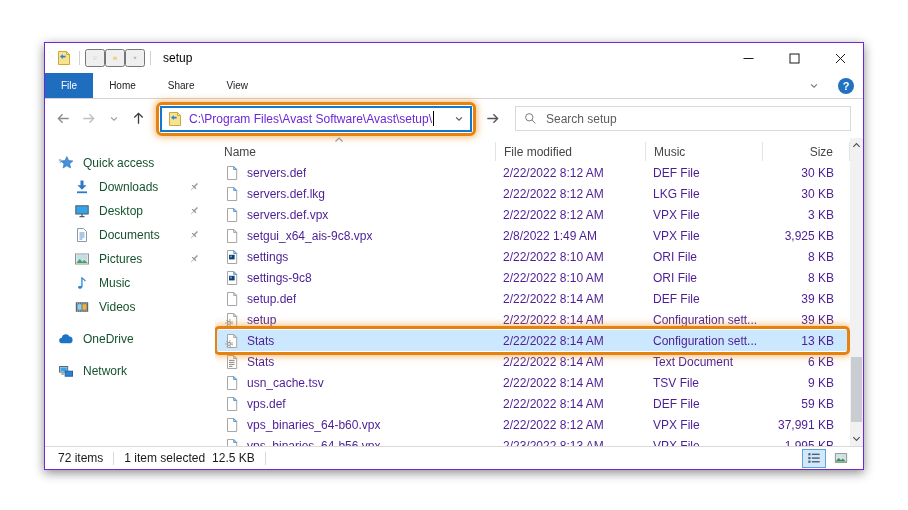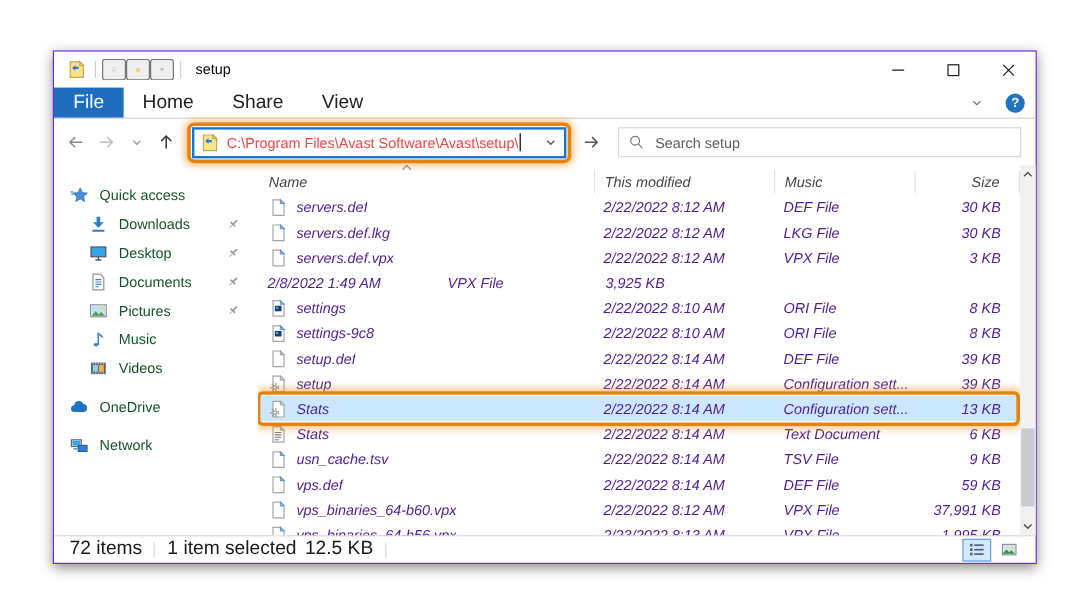--- a/index.html
+++ b/index.html
@@ -18,36 +18,36 @@
   .qat-icon svg{width:16px;height:16px;}
   .tb-sep{width:1px;height:14px;background:#d0d0d0;margin:0 5px;}
   .qat-dd svg{width:10px;height:10px;}
   .title-text{font-size:12px;color:#000;margin-left:7px;}
   .win-controls{margin-left:auto;display:flex;height:30px;align-self:flex-start;}
   .win-btn{width:46px;height:30px;display:flex;align-items:center;justify-content:center;background:transparent;border:none;padding:0;}
   .win-btn svg{width:11px;height:11px;}
 
   
   .tabbar{height:26px;display:flex;align-items:stretch;border-bottom:1px solid #d4d4d4;flex:0 0 auto;}
-  .tab{padding:0 16px;font-size:16px;display:flex;align-items:center;color:#222;background:transparent;border:none;}
+  .tab{padding:0 16px;font-size:10px;display:flex;align-items:center;color:#222;background:transparent;border:none;}
   .tab.active{background:var(--accent-blue);color:#fff;}
   .tab-right{margin-left:auto;display:flex;align-items:center;gap:12px;padding-right:9px;}
   .expand-chevron svg{width:11px;height:11px;}
   .help-circle{width:16px;height:16px;border-radius:50%;background:#2173c2;color:#fff;font-size:11px;font-weight:bold;display:flex;align-items:center;justify-content:center;border:none;padding:0;}
 
   
   .navbar{height:39px;display:flex;align-items:center;padding:0 12px 0 6px;flex:0 0 auto;}
   .nav-btn{width:25px;height:26px;display:flex;align-items:center;justify-content:center;background:transparent;border:none;padding:0;}
   .nav-btn svg{width:15px;height:15px;}
   .nav-btn.small svg{width:10px;height:10px;}
   .addr-callout{border:3px solid var(--callout-orange);border-radius:6px;box-shadow:0 0 6px 2px rgba(240,150,40,.55);margin:0 3px 0 5px;flex:0 0 auto;width:320px;background:#fff;padding:1px;}
   .addr-bar{border:2px solid #0f78d4;height:26px;display:flex;align-items:center;padding:0 2px 0 5px;background:#fff;}
   .addr-folder{width:16px;height:16px;margin-right:6px;flex:0 0 auto;}
   .addr-folder svg{width:16px;height:16px;}
-  .addr-text{font-size:12px;color:#ef4444;white-space:nowrap;overflow:hidden;}
+  .addr-text{font-size:12px;color:#6d28d9;white-space:nowrap;overflow:hidden;}
   .caret{width:1px;height:15px;background:#000;margin-left:1px;flex:0 0 auto;}
   .addr-chevron{margin-left:auto;width:18px;height:22px;display:flex;align-items:center;justify-content:center;background:transparent;border:none;padding:0;}
   .addr-chevron svg{width:10px;height:10px;}
   .go-btn{width:27px;height:26px;display:flex;align-items:center;justify-content:center;background:transparent;border:none;padding:0;}
   .go-btn svg{width:15px;height:15px;}
   .searchbox{flex:1;height:25px;border:1px solid #d9d9d9;display:flex;align-items:center;padding:0 8px;margin-left:9px;background:#fff;}
   .searchbox svg{width:13px;height:13px;margin-right:9px;flex:0 0 auto;}
   .search-input{border:none;outline:none;flex:1;font-size:12px;color:#333;font-family:inherit;background:transparent;padding:0;}
   .search-input::placeholder{color:#5c5c5c;opacity:1;}
 
@@ -57,21 +57,21 @@
   .side-item{height:24px;display:flex;align-items:center;padding-left:13px;cursor:default;}
   .side-item.indent{padding-left:29px;}
   .side-item.group-start{margin-top:8px;}
   .side-item.selected{background:#d9d9d9;}
   .s-icon{width:16px;height:16px;margin-right:9px;flex:0 0 auto;}
   .s-icon svg{width:16px;height:16px;display:block;}
   .s-label{color:#14532d;white-space:nowrap;}
   .pin{margin-left:auto;margin-right:15px;width:12px;height:12px;flex:0 0 auto;}
   .pin svg{width:12px;height:12px;display:block;}
 
-  .list-area{flex:1;display:flex;flex-direction:column;min-width:0;position:relative;font-style:italic;}
+  .list-area{flex:1;display:flex;flex-direction:column;min-width:0;position:relative;}
   .list-header{height:24px;display:flex;align-items:flex-end;font-size:12px;color:#454545;flex:0 0 auto;position:relative;padding-bottom:1px;}
   .hcell{height:19px;display:flex;align-items:center;}
   .h-name{flex:1;padding-left:9px;}
   .h-date{width:150px;border-left:1px solid #e3e3e3;padding-left:8px;}
   .h-type{width:117px;border-left:1px solid #e3e3e3;padding-left:8px;}
   .h-size{width:88px;border-left:1px solid #e3e3e3;justify-content:flex-end;padding-right:16px;border-right:1px solid #e3e3e3;}
   .sort-indicator{position:absolute;top:-3px;left:118px;width:12px;height:10px;}
   .sort-indicator svg{width:12px;height:10px;display:block;}
 
   .rows{flex:1;overflow:hidden;}
@@ -87,21 +87,21 @@
   .frow.callout{z-index:2;}
   .frow.callout::after{content:"";position:absolute;left:-1px;right:0;top:-4px;bottom:-4px;border:3px solid var(--callout-orange);border-radius:5px;box-shadow:0 0 6px 2px rgba(240,150,40,.5);pointer-events:none;}
 
   .scrollbar{width:13px;background:#f1f1f1;flex:0 0 auto;position:relative;}
   .sb-arrow{height:15px;width:13px;display:flex;align-items:center;justify-content:center;background:transparent;border:none;padding:0;}
   .sb-arrow svg{width:9px;height:9px;}
   .sb-arrow.bottom{position:absolute;bottom:0;left:0;}
   .sb-thumb{position:absolute;left:1px;width:11px;top:219px;height:65px;background:#c9cdd1;}
 
   
-  .statusbar{height:23px;border-top:1px solid #d9d9d9;display:flex;align-items:center;padding:0 10px 0 13px;font-size:16px;color:#1a1a1a;flex:0 0 auto;}
+  .statusbar{height:23px;border-top:1px solid #d9d9d9;display:flex;align-items:center;padding:0 10px 0 13px;font-size:12px;color:#1a1a1a;flex:0 0 auto;}
   .st-sep{width:1px;height:13px;background:#d9d9d9;margin:0 10px;}
   .sel-size{margin-left:7px;}
   .view-buttons{margin-left:auto;display:flex;gap:3px;align-items:center;}
   .view-btn{width:24px;height:19px;display:flex;align-items:center;justify-content:center;border:1px solid transparent;background:transparent;padding:0;}
   .view-btn.active{background:#d3e8f8;border-color:#5ea4d9;}
   .view-btn svg{width:14px;height:14px;}
 </style>
 </head>
 <body>
 
@@ -359,21 +359,21 @@
       </div>
 
     <div class="list-area">
       <div class="list-header">
         <span class="sort-indicator">
           <svg viewBox="0 0 12 10">
               <path d="M2.5 6.5L6 3l3.5 3.5" fill="none" stroke="#9a9a9a" stroke-width="1.2"></path>
             </svg>
         </span>
         <div class="hcell h-name">Name</div>
-        <div class="hcell h-date">This modified</div>
+        <div class="hcell h-date">File modified</div>
         <div class="hcell h-type">Music</div>
         <div class="hcell h-size">Size</div>
       </div>
       <div class="rows">
           <div class="frow">
     <div class="c-name">
       <span class="f-icon">
                 <svg viewBox="0 0 16 16">
                   <path d="M3.5 1.5h6.2l3 3v10H3.5z" fill="#fff" stroke="#a6a6a6"></path>
                   <path d="M9.7 1.5l3 3h-3z" fill="#b9d7ee" stroke="#5f9bd0"></path>
@@ -407,20 +407,29 @@
                   <path d="M9.7 1.5l3 3h-3z" fill="#b9d7ee" stroke="#5f9bd0"></path>
                 </svg>
               </span>
       <span class="name-label">servers.def.vpx</span>
     </div>
     <div class="c-date">2/22/2022 8:12 AM</div>
     <div class="c-type">VPX File</div>
     <div class="c-size">3 KB</div>
   </div>
           <div class="frow">
+    <div class="c-name">
+      <span class="f-icon">
+                <svg viewBox="0 0 16 16">
+                  <path d="M3.5 1.5h6.2l3 3v10H3.5z" fill="#fff" stroke="#a6a6a6"></path>
+                  <path d="M9.7 1.5l3 3h-3z" fill="#ececec" stroke="#a6a6a6"></path>
+                </svg>
+              </span>
+      <span class="name-label">setgui_x64_ais-9c8.vpx</span>
+    </div>
     <div class="c-date">2/8/2022 1:49 AM</div>
     <div class="c-type">VPX File</div>
     <div class="c-size">3,925 KB</div>
   </div>
           <div class="frow">
     <div class="c-name">
       <span class="f-icon">
                 <svg viewBox="0 0 16 16">
                   <path d="M3.5 1.5h6.2l3 3v10H3.5z" fill="#fff" stroke="#a6a6a6"></path>
                   <path d="M9.7 1.5l3 3h-3z" fill="#b9d7ee" stroke="#5f9bd0"></path>

